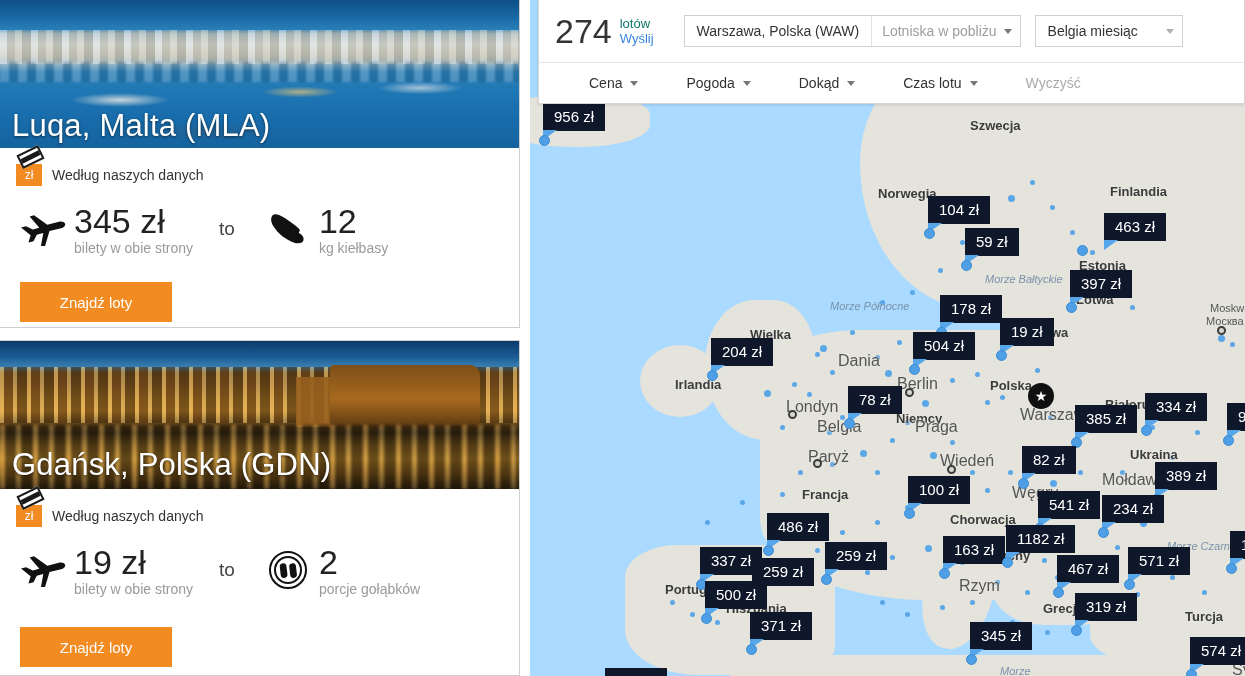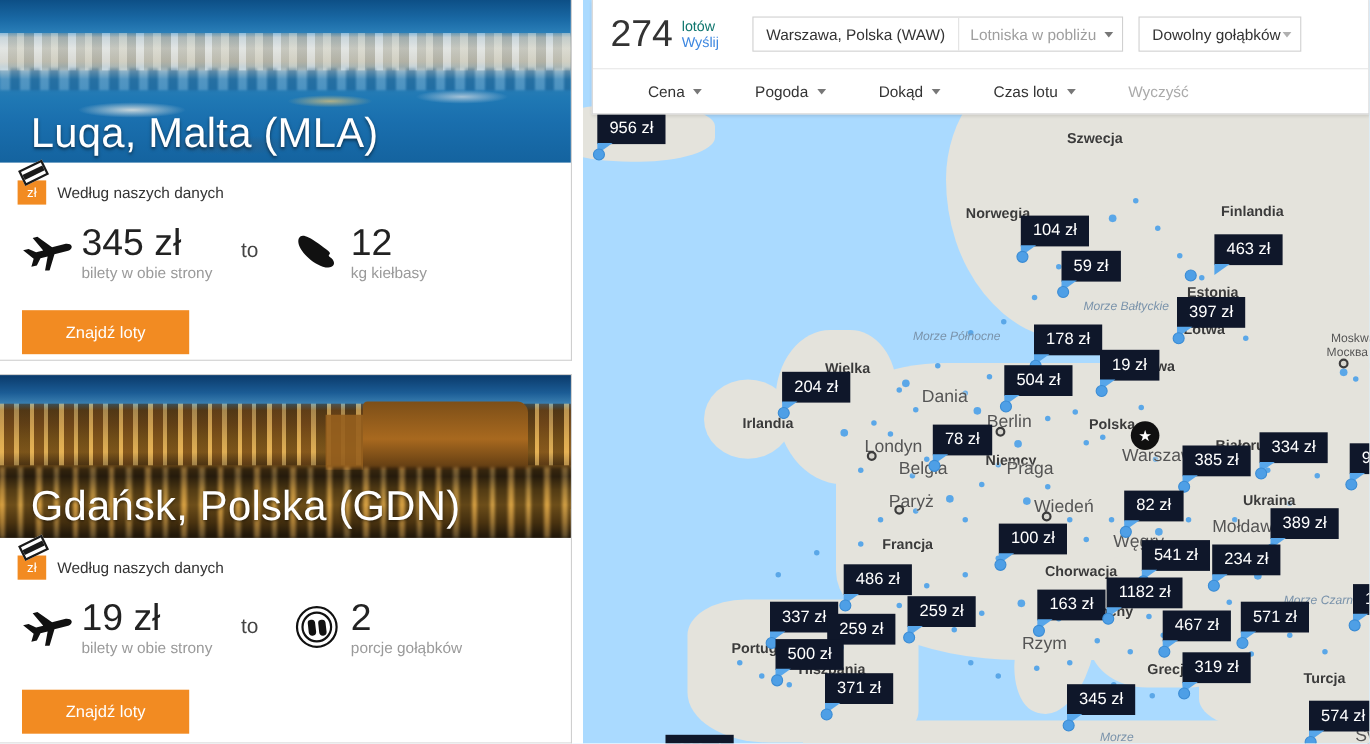--- a/index.html
+++ b/index.html
@@ -111,26 +111,25 @@
     position: absolute; left: 330px; top: 24px;
     width: 150px; height: 62px;
     background: linear-gradient(to bottom, #7d4f18, #a8691f 55%, #5d3a12);
     border-radius: 4px 10px 0 0;
     box-shadow: -40px 6px 0 -6px rgba(150,95,30,.9);
   }
 
   .hero-title {
     position: absolute; left: 12px; bottom: 4px;
     color: #fff;
-    font-size: 38px;
+    font-size: 31px;
     font-weight: 400;
     letter-spacing: .2px;
     text-shadow: 0 1px 3px rgba(0,0,0,.55);
     white-space: nowrap;
-    margin-left: 16px;
   }
   .card-2 .hero-title { bottom: 6px; }
 
   .card-body { padding: 14px 18px 0 16px; position: relative; }
 
   .source-row { display: flex; align-items: center; gap: 10px; height: 26px; }
   .zl-badge {
     position: relative;
     width: 26px; height: 22px;
     background: #f28b22;
@@ -500,21 +499,21 @@
           <div class="mlabel sm" style="left: 308px; top: 352px;">Dania</div>
           <div class="mlabel sm" style="left: 287px; top: 418px;">Belgia</div>
           <div class="mlabel sm" style="left: 482px; top: 484px;">Węgry</div>
           <div class="mlabel " style="left: 454px; top: 548px;">Włochy</div>
           <div class="mlabel " style="left: 135px; top: 582px;">Portugalia</div>
           <div class="mlabel sm" style="left: 367px; top: 375px;">Berlin</div>
           <div class="mlabel sm" style="left: 385px; top: 418px;">Praga</div>
           <div class="mlabel sm" style="left: 410px; top: 452px;">Wiedeń</div>
           <div class="mlabel sm" style="left: 256px; top: 398px;">Londyn</div>
           <div class="mlabel sm" style="left: 278px; top: 448px;">Paryż</div>
-          <div class="mlabel sm" style="left: 399px; top: 577px;">Rzym</div>
+          <div class="mlabel sm" style="left: 429px; top: 577px;">Rzym</div>
           <div class="mlabel sm" style="left: 490px; top: 406px;">Warszawa</div>
           <div class="mlabel ru" style="left: 680px; top: 302px;">Moskwa</div>
           <div class="mlabel ru" style="left: 676px; top: 315px;">Москва</div>
           <div class="mlabel sm" style="left: 702px; top: 661px;">Sy</div>
         </div>
       <div id="sea-labels">
           <div class="mlabel sea" style="left: 455px; top: 273px;">Morze Bałtyckie</div>
           <div class="mlabel sea" style="left: 300px; top: 300px;">Morze Północne</div>
           <div class="mlabel sea" style="left: 637px; top: 540px;">Morze Czarne</div>
           <div class="mlabel sea" style="left: 470px; top: 665px;">Morze</div>
@@ -767,21 +766,21 @@
 
         <div class="origin-box">
           <div class="origin-city">Warszawa, Polska (WAW)</div>
           <div class="origin-nearby">
             <span>Lotniska w pobliżu</span>
             <span class="caret"></span>
           </div>
         </div>
 
         <div class="month-box">
-          <span>Dowolny gołąbków</span>
+          <span>Belgia miesiąc</span>
           <span class="caret light"></span>
         </div>
       </div>
 
       <div class="hdr-bottom">
         <div class="filter-btn">
           <span>Cena</span>
           <span class="caret"></span>
         </div>
         <div class="filter-btn">

